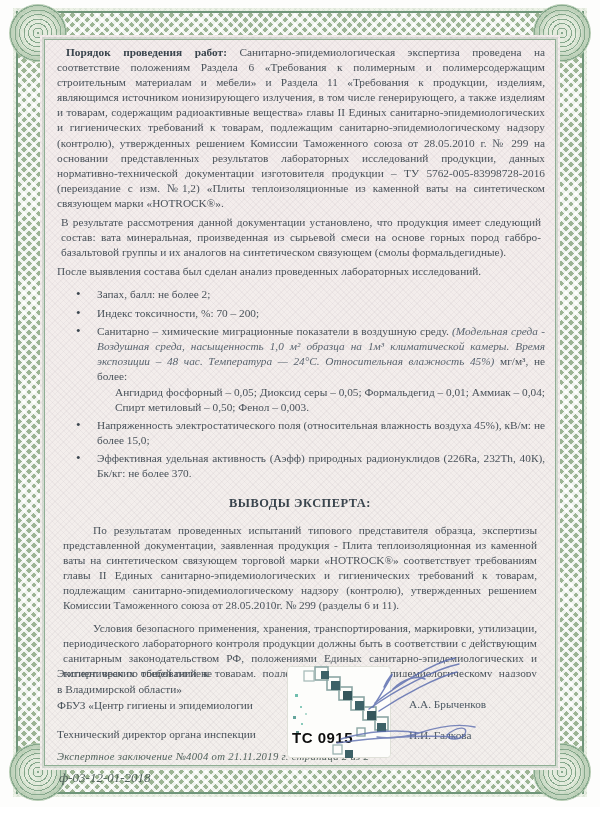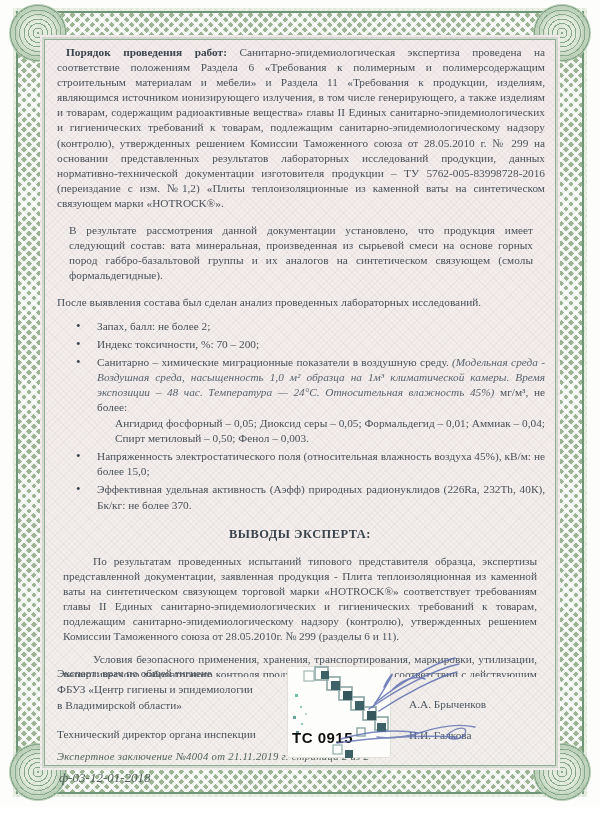--- a/index.html
+++ b/index.html
@@ -84,21 +84,21 @@
 
     <div class="content">
       <div class="flow">
 
         <div class="num-item">
 
           <p class="p-first" style="margin:0;">
             <span class="lead-bold">Порядок проведения работ:</span>
             <span>Санитарно-эпидемиологическая экспертиза проведена на соответствие положениям Раздела 6 «Требования к полимерным и полимерсодержащим строительным материалам и мебели» и Раздела 11 «Требования к продукции, изделиям, являющимся источником ионизирующего излучения, в том числе генерирующего, а также изделиям и товарам, содержащим радиоактивные вещества» главы II Единых санитарно-эпидемиологических и гигиенических требований к товарам, подлежащим санитарно-эпидемиологическому надзору (контролю), утвержденных решением Комиссии Таможенного союза от 28.05.2010 г. № 299 на основании представленных результатов лабораторных исследований продукции, данных нормативно-технической документации изготовителя продукции – ТУ 5762-005-83998728-2016 (переиздание с изм. №1,2) «Плиты теплоизоляционные из каменной ваты на синтетическом связующем марки «HOTROCK®».</span>
           </p>
-          <p style="margin:12px;">В результате рассмотрения данной документации установлено, что продукция имеет следующий состав: вата минеральная, произведенная из сырьевой смеси на основе горных пород габбро-базальтовой группы и их аналогов на синтетическом связующем (смолы формальдегидные).</p>
+          <p style="margin:4px;">В результате рассмотрения данной документации установлено, что продукция имеет следующий состав: вата минеральная, произведенная из сырьевой смеси на основе горных пород габбро-базальтовой группы и их аналогов на синтетическом связующем (смолы формальдегидные).</p>
           <p style="margin:0;">После выявления состава был сделан анализ проведенных лабораторных исследований.</p>
         </div>
 
 
         <ul class="res">
           <li>
             <span class="blt">•</span>
             <span>Запах, балл: не более 2;</span>
           </li>
           <li>
@@ -120,22 +120,22 @@
           </li>
         </ul>
 
         <div class="concl-h">ВЫВОДЫ ЭКСПЕРТА:</div>
         <p class="concl-p">По результатам проведенных испытаний типового представителя образца, экспертизы представленной документации, заявленная продукция - Плита теплоизоляционная из каменной ваты на синтетическом связующем торговой марки «HOTROCK®» соответствует требованиям главы II Единых санитарно-эпидемиологических и гигиенических требований к товарам, подлежащим санитарно-эпидемиологическому надзору (контролю), утвержденных решением Комиссии Таможенного союза от 28.05.2010г. № 299 (разделы 6 и 11).</p>
         <p class="concl-p">Условия безопасного применения, хранения, транспортирования, маркировки, утилизации, периодического лабораторного контроля продукции должны быть в соответствии с действующим санитарным законодательством РФ, положениями Единых санитарно-эпидемиологических и гигиенических требований к товарам, подлежащим санитарно-эпидемиологическому надзору (контролю), требованиями нормативной документации изготовителя.</p>
       </div>
 
       <div class="sig-block">
         <div class="sig-line">Эксперт: врач по общей гигиене</div>
+        <div class="sig-line">в Владимирской области»</div>
         <div class="sig-line">ФБУЗ «Центр гигиены и эпидемиологии</div>
-        <div class="sig-line">в Владимирской области»</div>
         <div class="director-line">Технический директор органа инспекции</div>
 
         <svg class="stamp" width="104" height="92" viewBox="0 0 104 92">
           <rect x="0.5" y="0.5" width="103" height="91" rx="3" fill="#fdfdfb" stroke="#dfe0d8"></rect>
           <g>
             <rect x="28" y="1" width="13" height="13" fill="none" stroke="#8ba6a4" stroke-width="1.6"></rect>
             <rect x="40" y="11" width="13" height="13" fill="none" stroke="#8ba6a4" stroke-width="1.6"></rect>
             <rect x="52" y="21" width="13" height="13" fill="none" stroke="#8ba6a4" stroke-width="1.6"></rect>
             <rect x="64" y="31" width="13" height="13" fill="none" stroke="#8ba6a4" stroke-width="1.6"></rect>
             <rect x="76" y="41" width="13" height="13" fill="none" stroke="#8ba6a4" stroke-width="1.6"></rect>

